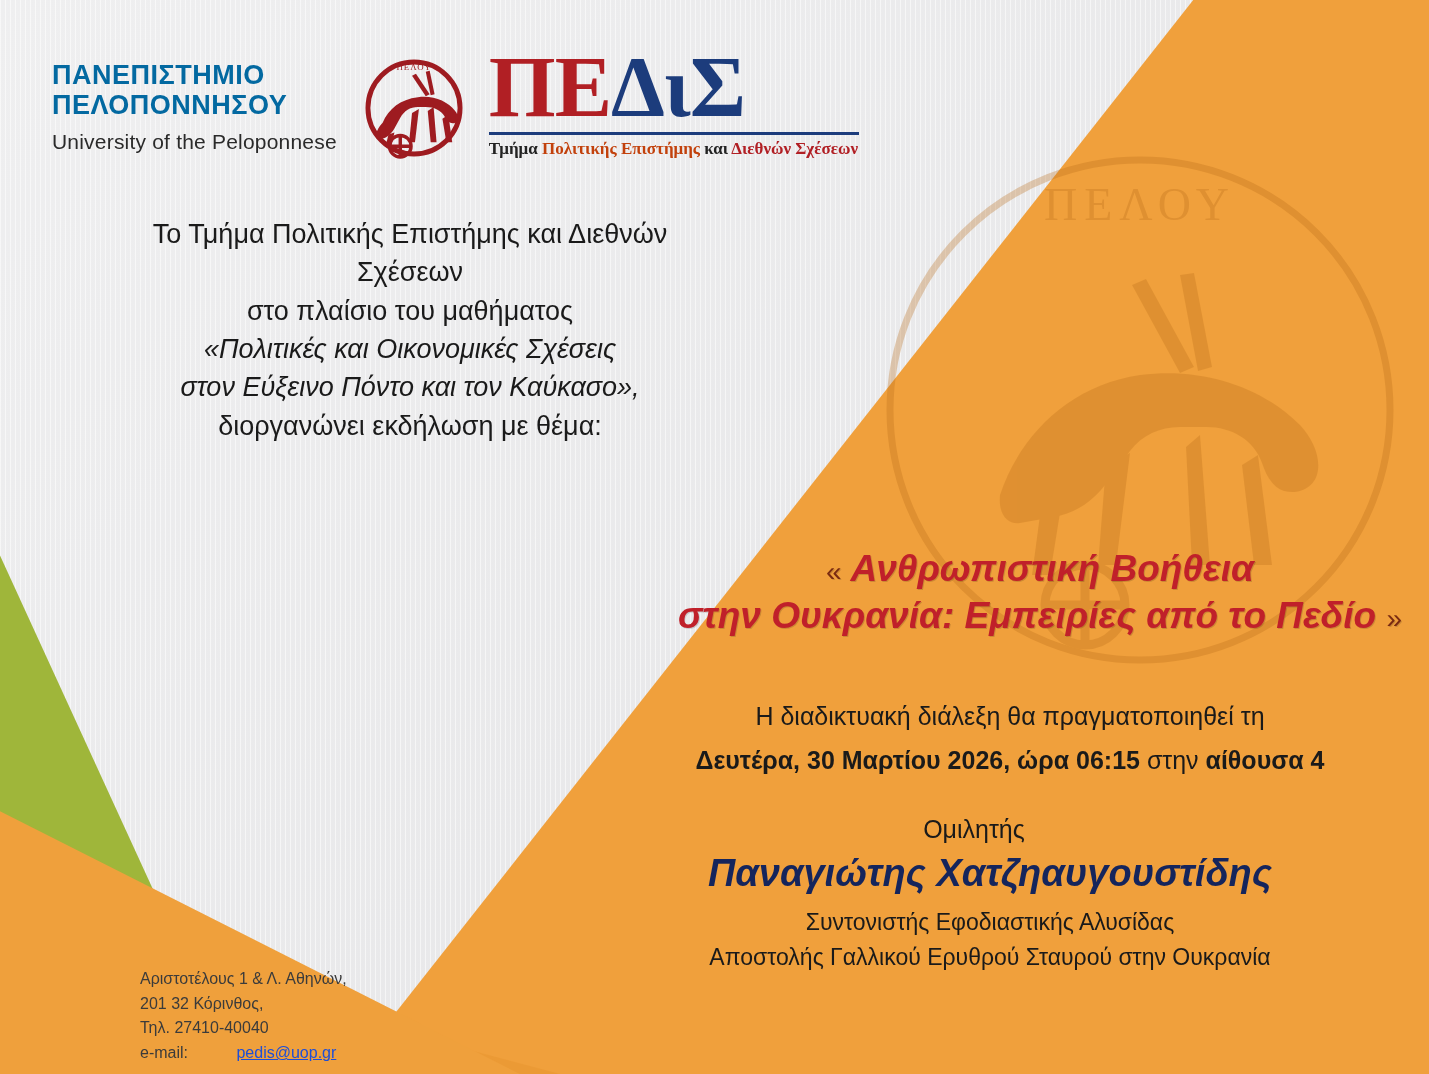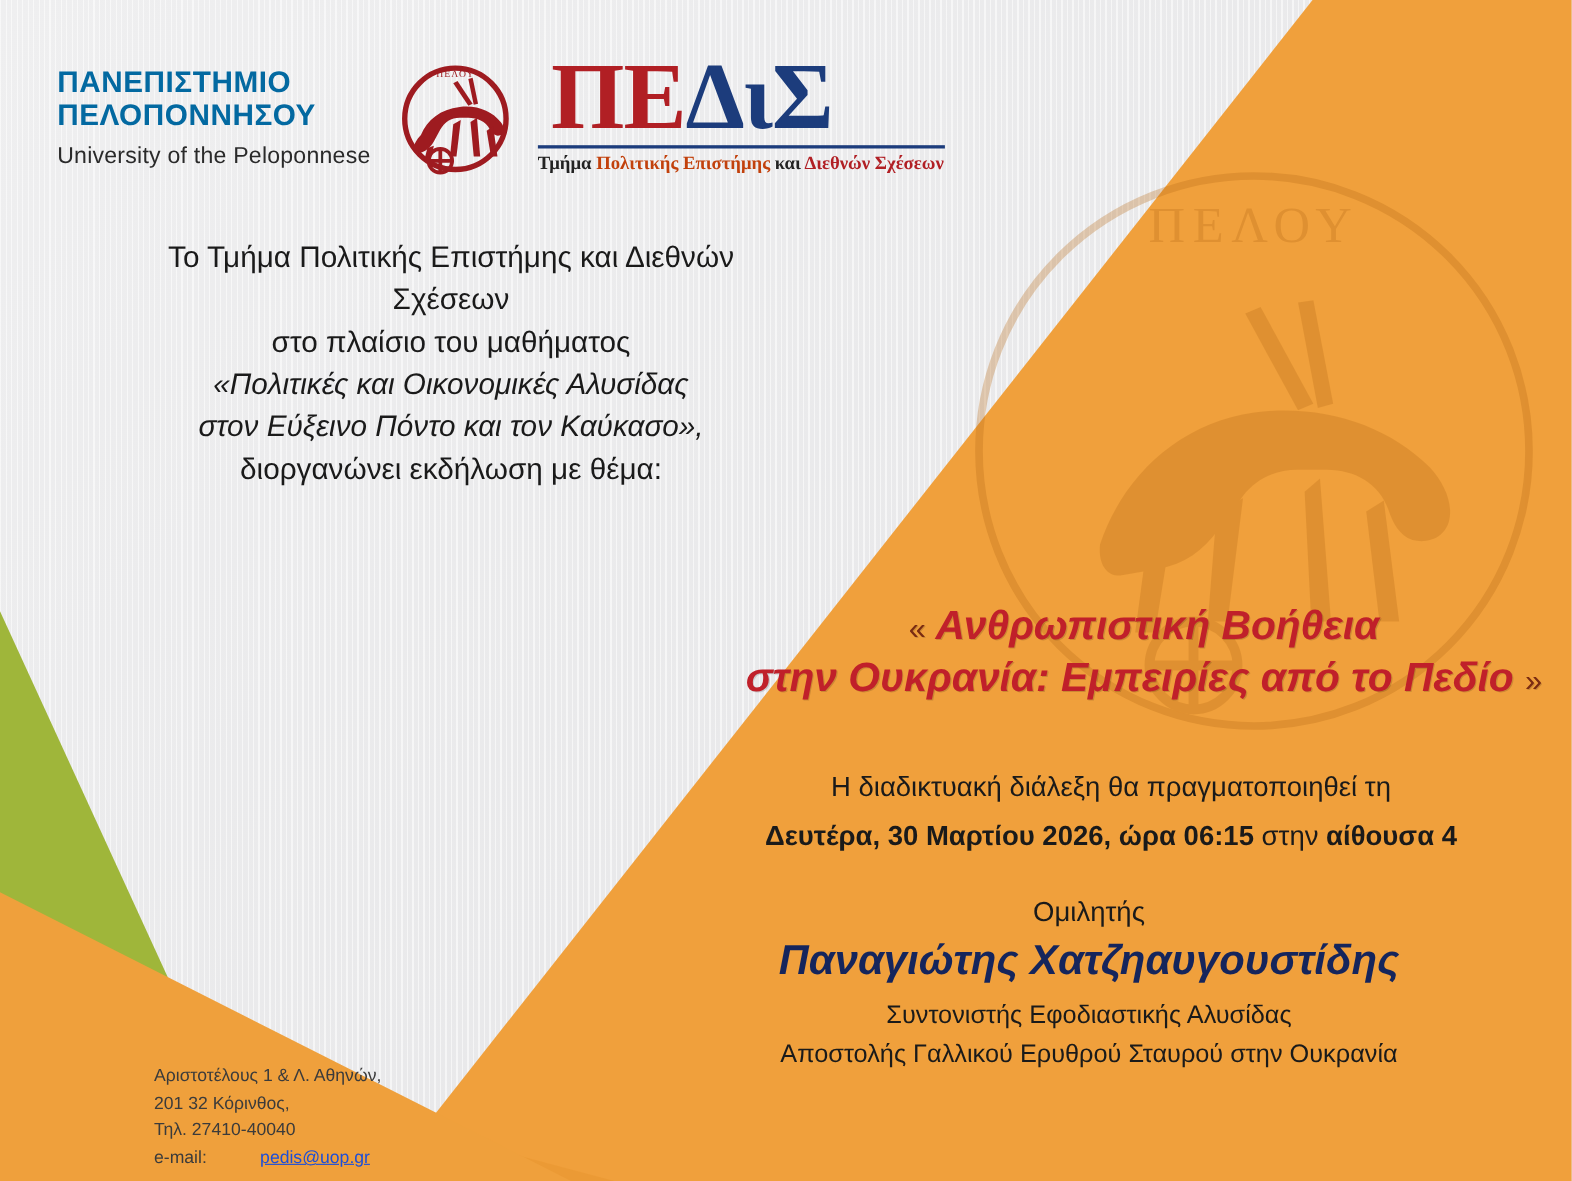--- a/index.html
+++ b/index.html
@@ -117,21 +117,21 @@
     position: relative;
   }
   .pedis-word {
     font-family: "Liberation Serif", serif;
     font-size: 86px;
     font-weight: bold;
     line-height: 1;
     letter-spacing: -1px;
     white-space: nowrap;
   }
-  .pedis-word .p1 { color: #b11f24; margin-left: 12px; }
+  .pedis-word .p1 { color: #b11f24; }
   .pedis-word .p2 { color: #1c3c7c; }
   .pedis-rule {
     height: 3px;
     background: #1c3c7c;
     margin-top: 2px;
     width: 370px;
   }
   .pedis-sub {
     font-family: "Liberation Serif", serif;
     font-size: 17px;
@@ -186,21 +186,21 @@
     width: 860px;
     text-align: center;
     color: #1a1a1a;
     font-size: 25px;
     line-height: 1.75;
   }
   .details .b { font-weight: bold; }
 
   .speaker-label {
     position: absolute;
-    left: 560px;
+    left: 544px;
     top: 815px;
     width: 860px;
     text-align: center;
     font-size: 25px;
     color: #1a1a1a;
   }
   .speaker-name {
     position: absolute;
     left: 560px;
     top: 852px;
@@ -300,21 +300,21 @@
       <div class="pedis-word"><span class="p1">ΠΕ</span><span class="p2">ΔιΣ</span></div>
       <div class="pedis-rule"></div>
       <div class="pedis-sub"><span class="s-dark">Τμήμα </span><span class="s-blue">Πολιτικής Επιστήμης</span><span class="s-dark"> και </span><span class="s-red">Διεθνών Σχέσεων</span></div>
     </div>
   </div>
 
   <div class="intro">
     <div>Το Τμήμα Πολιτικής Επιστήμης και Διεθνών</div>
     <div>Σχέσεων</div>
     <div>στο πλαίσιο του μαθήματος</div>
-    <div class="it">«Πολιτικές και Οικονομικές Αλυσίδας</div>
+    <div class="it">«Πολιτικές και Οικονομικές Σχέσεις</div>
     <div class="it">στον Εύξεινο Πόντο και τον Καύκασο»,</div>
     <div>διοργανώνει εκδήλωση με θέμα:</div>
   </div>
 
   <div class="title-wrap">
     <div class="title-main"><span class="guillemet">«</span> <span>Ανθρωπιστική Βοήθεια</span></div>
     <div class="title-main"><span>στην Ουκρανία: Εμπειρίες από το Πεδίο</span> <span class="guillemet">»</span></div>
   </div>
 
   <div class="details">

